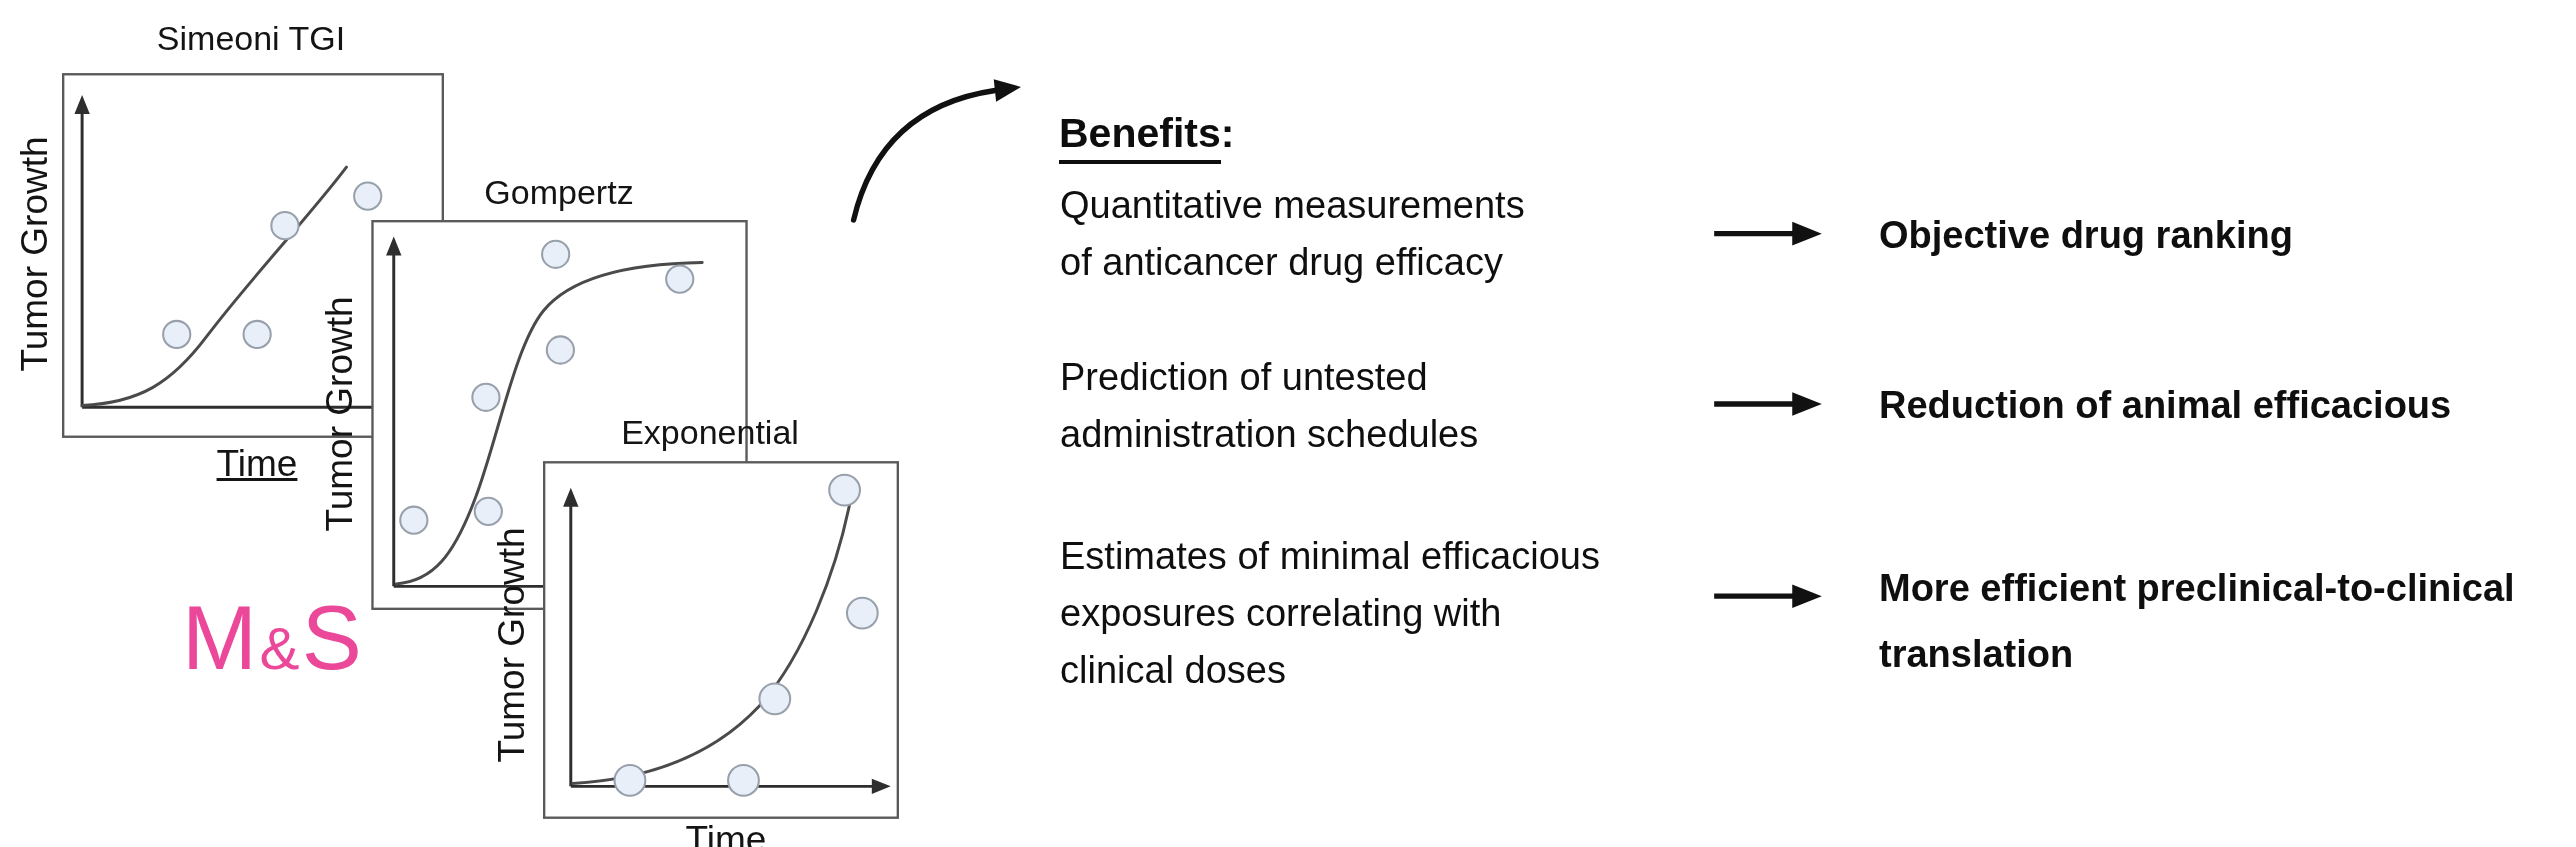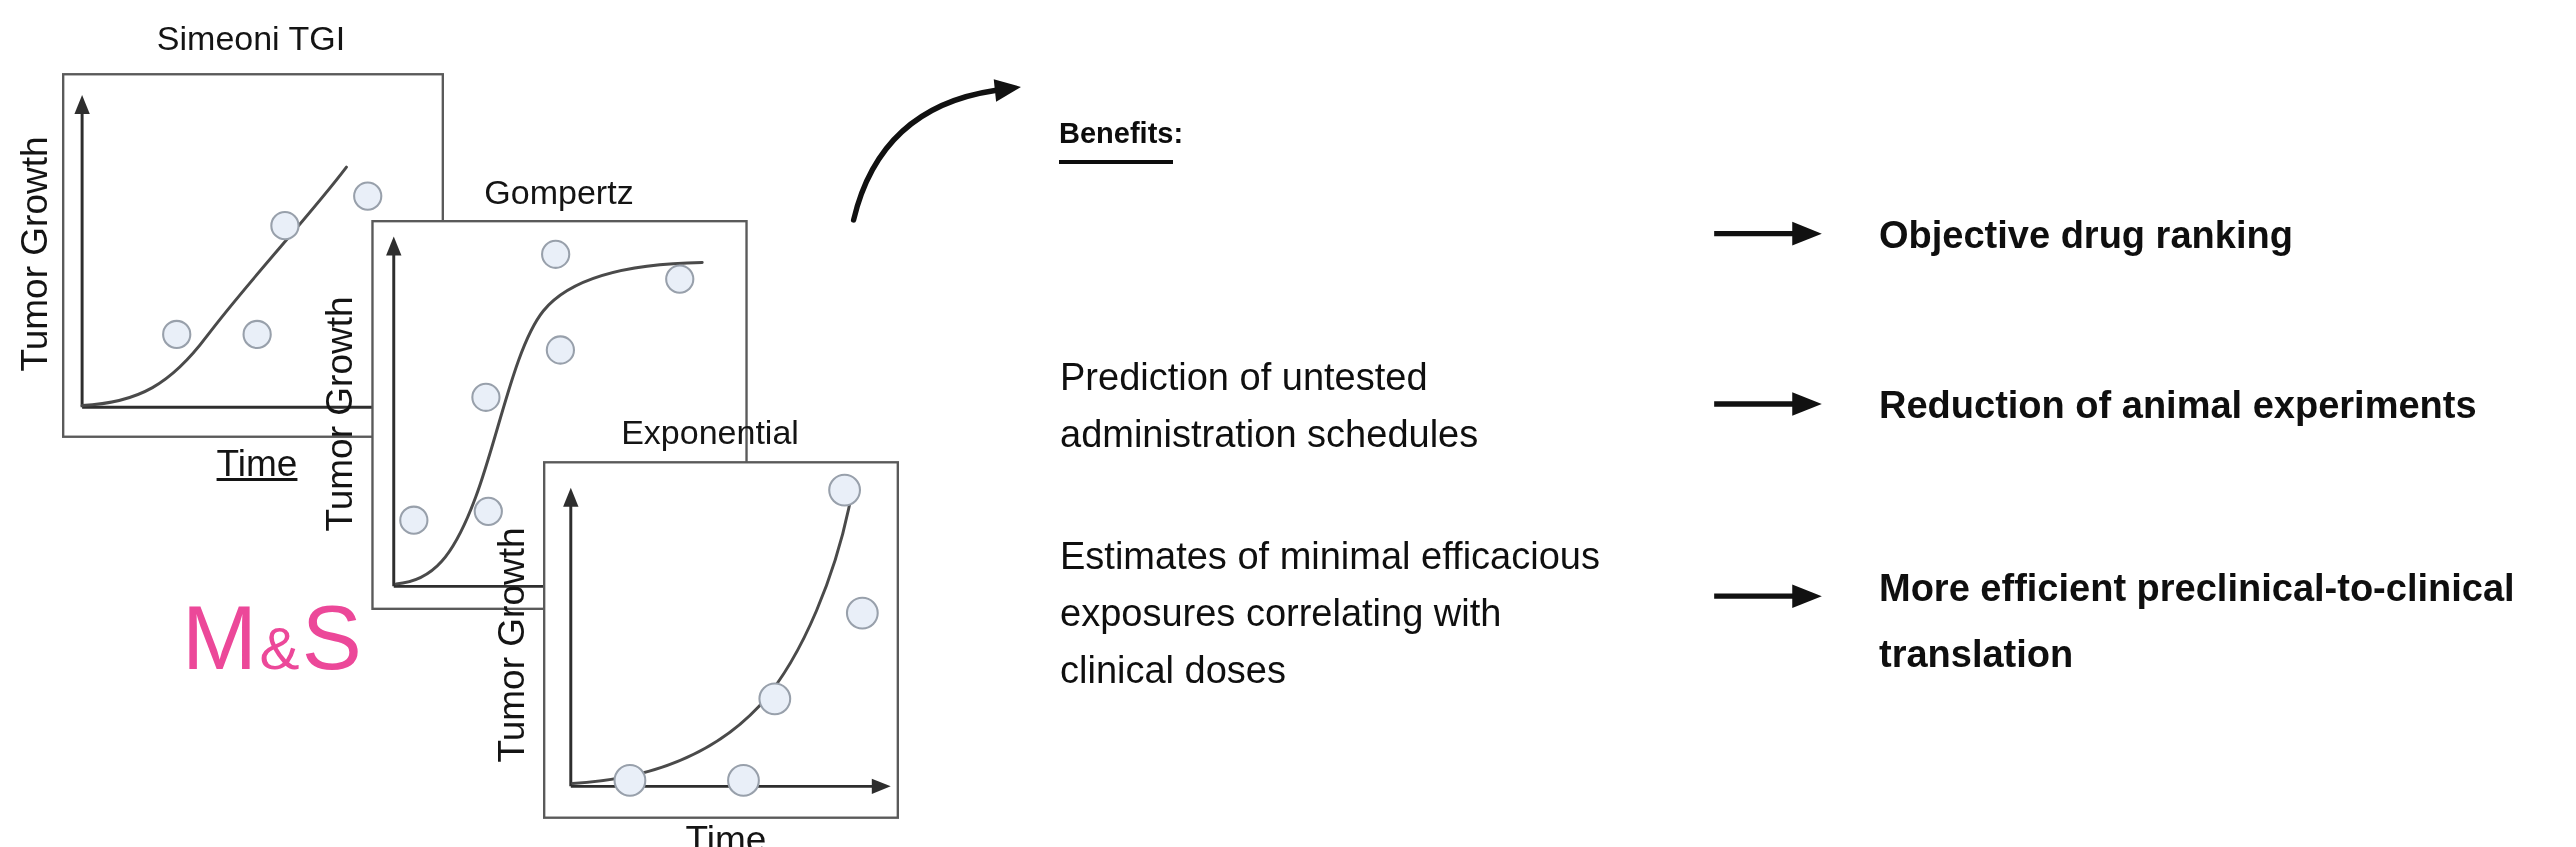--- a/index.html
+++ b/index.html
@@ -28,21 +28,21 @@
   }
   .ms{
     position:absolute;left:182px;top:593px;
     font-size:90px;line-height:90px;letter-spacing:2.4px;
     color:#ec4899;z-index:30;white-space:nowrap;
   }
   .ms .amp{font-size:60px;}
   #arrow-layer{position:absolute;left:0;top:0;z-index:15;}
   .benefits-heading{
     position:absolute;left:1059px;top:110px;
-    font-size:29px;line-height:47px;font-weight:bold;
+    font-size:41px;line-height:47px;font-weight:bold;
     color:#0d0d0d;z-index:30;white-space:nowrap;
   }
   .benefits-heading .hu{
     display:inline-block;border-bottom:4.1px solid #0d0d0d;padding-bottom:3px;
   }
   .para{
     position:absolute;left:1060px;
     font-size:38px;line-height:57px;color:#0f0f0f;
     z-index:30;white-space:nowrap;
   }
@@ -119,38 +119,42 @@
       <polygon points="3080,683 3030,663 3030,703" fill="#111111"></polygon>
     </g>
     <g>
       <line x1="2898" y1="1008" x2="3036" y2="1008" stroke="#111111" stroke-width="9"></line>
       <polygon points="3080,1008 3030,988 3030,1028" fill="#111111"></polygon>
     </g>
   </svg>
 
   <div class="benefits-heading"><span class="hu">Benefits</span><span>:</span></div>
 
+  <div class="para" style="top:177px">
+    <div>Quantitative measurements</div>
+    <div>of anticancer drug efficacy</div>
+  </div>
 
   <div class="para" style="top:349px">
     <div>Prediction of untested</div>
     <div>administration schedules</div>
   </div>
 
   <div class="para" style="top:528px">
     <div>Estimates of minimal efficacious</div>
     <div>exposures correlating with</div>
     <div>clinical doses</div>
   </div>
 
   <div class="para outcome" style="top:207px">
     <div>Objective drug ranking</div>
   </div>
 
   <div class="para outcome" style="top:377px">
-    <div>Reduction of animal experiments</div>
+    <div>Reduction of animal efficacious</div>
   </div>
 
   <div class="para outcome lh112" style="top:555px">
     <div>More efficient preclinical-to-clinical</div>
     <div>translation</div>
   </div>
 
 </div>
 
 

